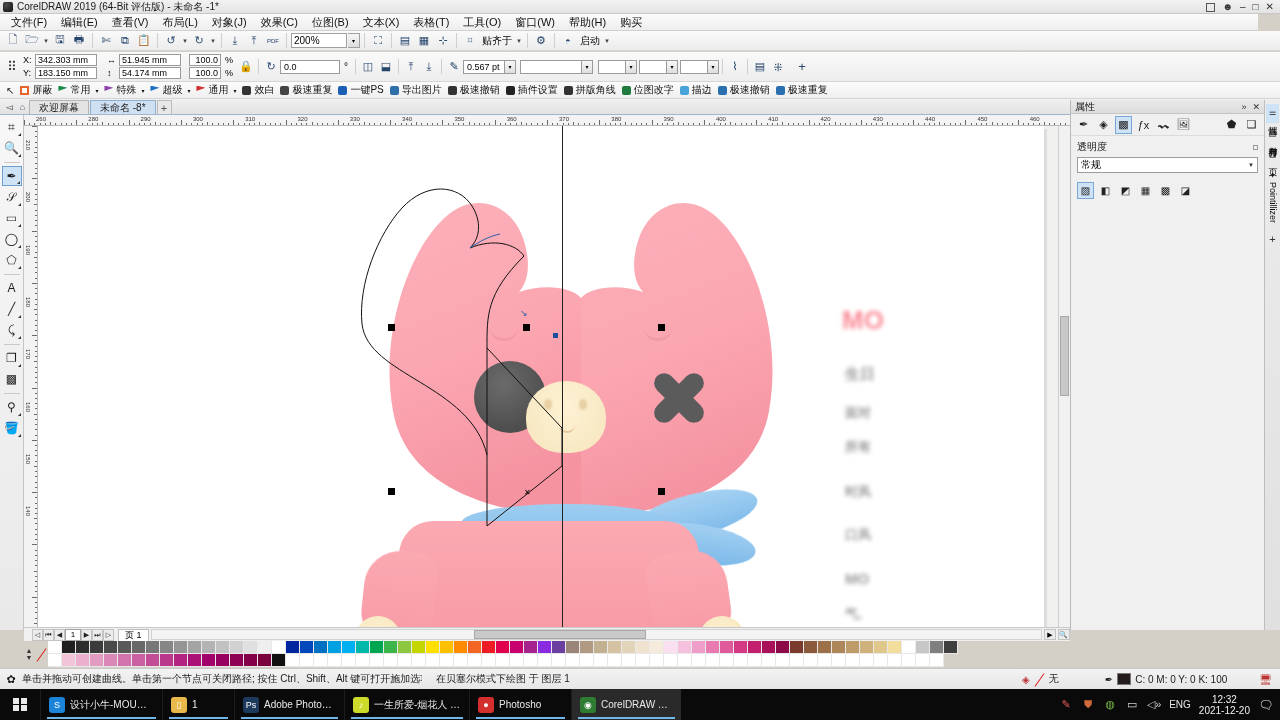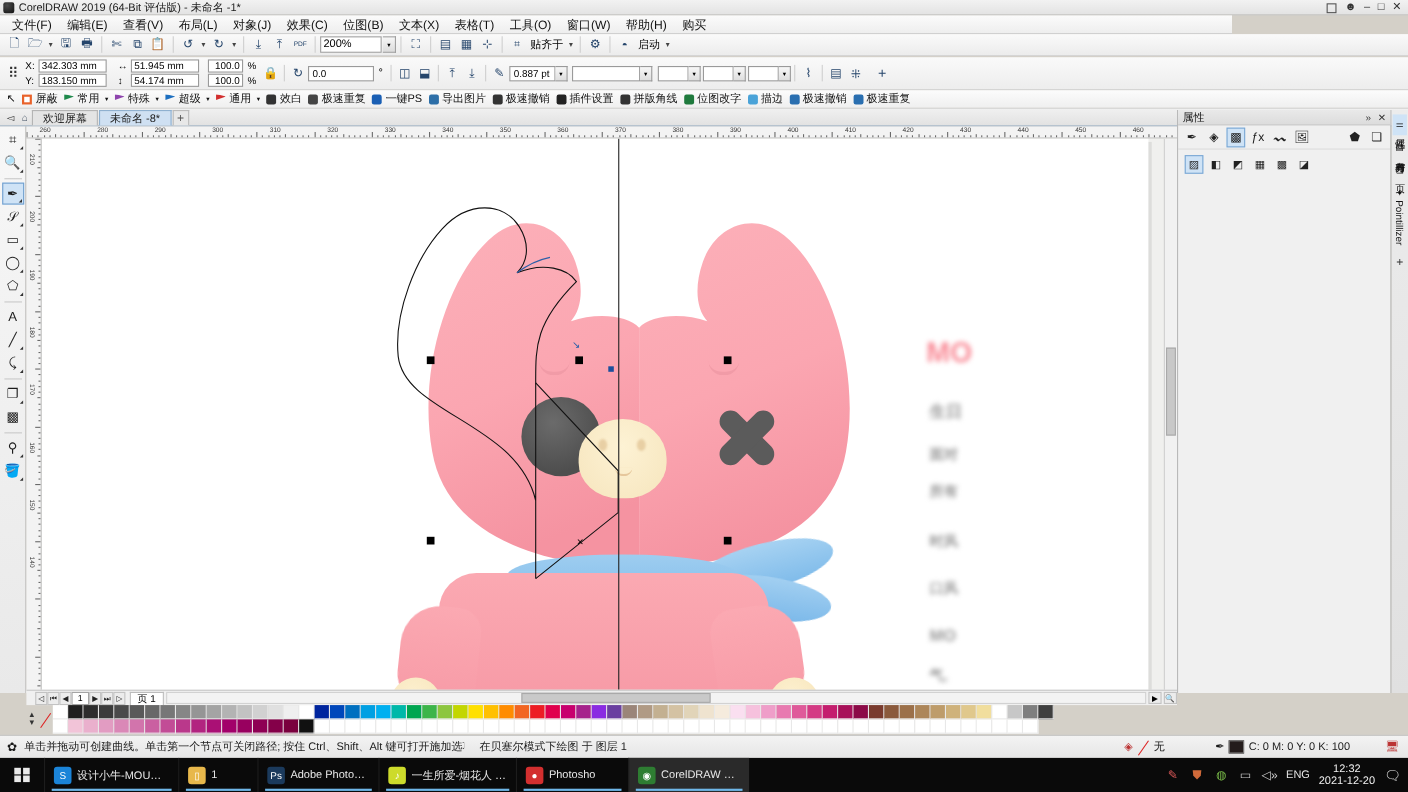--- a/index.html
+++ b/index.html
@@ -24,21 +24,21 @@
     background:radial-gradient(circle at 35% 30%, #4a4a4a, #111);
     margin-right:4px; flex:none;
   }
   .tb-title { font-size:10px; color:#1a1a1a; white-space:nowrap; }
   .tb-btns { position:absolute; right:2px; top:0; height:14px; display:flex; align-items:center; gap:7px; padding-right:4px; }
   .tb-btns span { font-size:10px; color:#333; line-height:10px; }
   .tb-gridicon { width:9px;height:9px;border:1px solid #555;display:inline-block; }
 
   
   .menubar {
-    position:absolute; left:0; top:14px; width:1120px; height:17px;
+    position:absolute; left:0; top:14px; width:1258px; height:17px;
     background:linear-gradient(#fbfbfb,#eeeeee);
     border-bottom:1px solid #d0d0d0;
     display:flex; align-items:center; padding-left:4px;
   }
   .menu-item { padding:1px 7px; font-size:11px; color:#111; white-space:nowrap; cursor:default; }
 
   
   .toolbar1 {
     position:absolute; left:0; top:31px; width:1280px; height:20px;
     background:linear-gradient(#fafafa,#ececec);
@@ -420,21 +420,21 @@
     <div class="angle-field">0.0</div>
     <div style="font-size:10px;padding:0 4px;">°</div>
     <div class="tsep"></div>
     <div class="tbtn">◫</div>
     <div class="tbtn">⬓</div>
     <div class="tsep"></div>
     <div class="tbtn">⤒</div>
     <div class="tbtn">⤓</div>
     <div class="tsep"></div>
     <div class="tbtn">✎</div>
-    <div class="outline-field">0.887 pt</div>
+    <div class="outline-field">0.567 pt</div>
     <div class="ddarrow">▾</div>
     <div style="width:4px;"></div>
     <div class="blankfield" style="width:62px;"></div>
     <div class="ddarrow">▾</div>
     <div style="width:5px;"></div>
     <div class="blankfield" style="width:28px;"></div>
     <div class="ddarrow">▾</div>
     <div style="width:2px;"></div>
     <div class="blankfield" style="width:28px;"></div>
     <div class="ddarrow">▾</div>
@@ -1174,20 +1174,30 @@
     <div class="docker-tools" id="dockertools">
         <div class="dtool">✒</div>
         <div class="dtool">◈</div>
         <div class="dtool sel">▩</div>
         <div class="dtool">ƒx</div>
         <div class="dtool">〰</div>
         <div class="dtool">🖼</div>
         <div class="dtool" style="margin-left: 28px;">⬟</div>
         <div class="dtool">❏</div>
       </div>
+    <div class="docker-section">
+      <div class="sec-label">
+        <span>透明度</span>
+        <span class="dot"></span>
+      </div>
+      <div class="dd-combo">
+        <span>常规</span>
+        <span class="arr">▼</span>
+      </div>
+    </div>
     <div class="opt-row" id="dockeropts">
         <div class="optbtn sel">▨</div>
         <div class="optbtn">◧</div>
         <div class="optbtn">◩</div>
         <div class="optbtn">▦</div>
         <div class="optbtn">▩</div>
         <div class="optbtn">◪</div>
       </div>
   </div>
 

